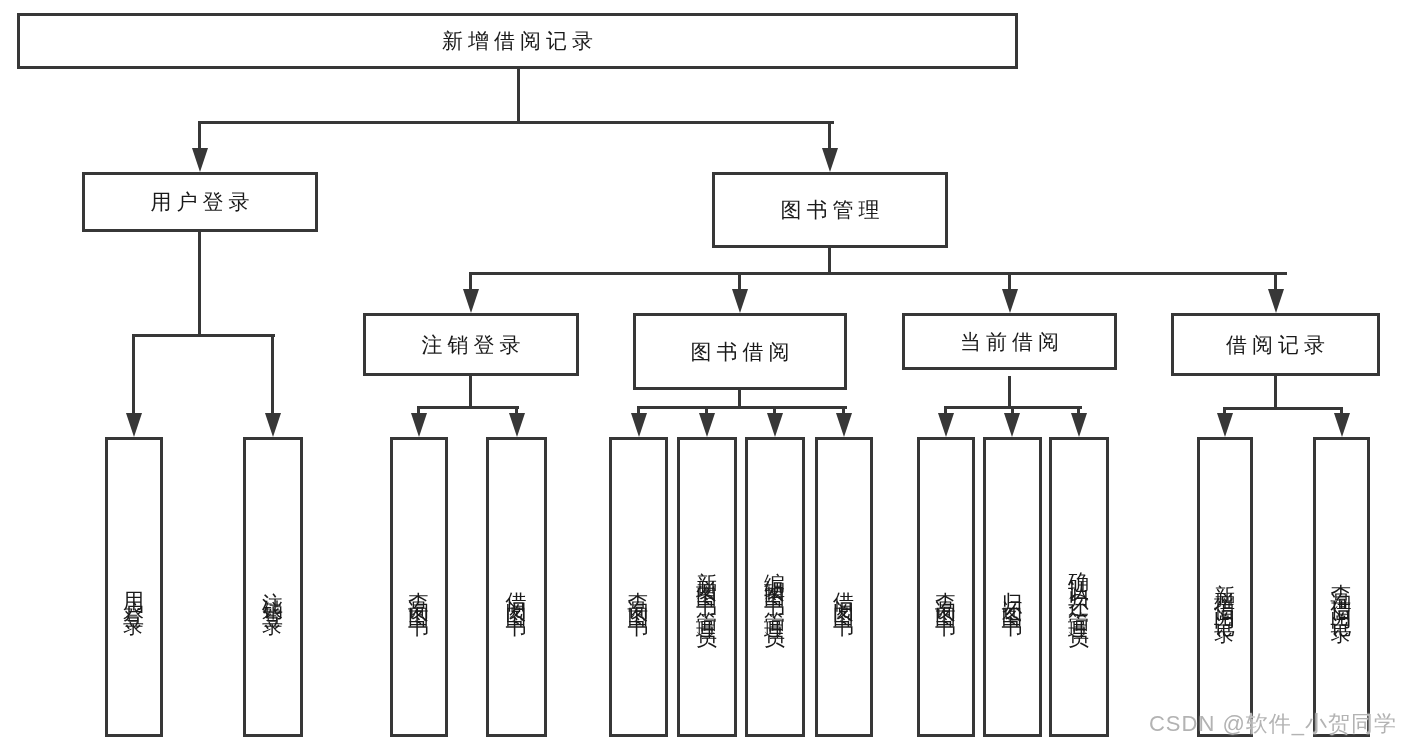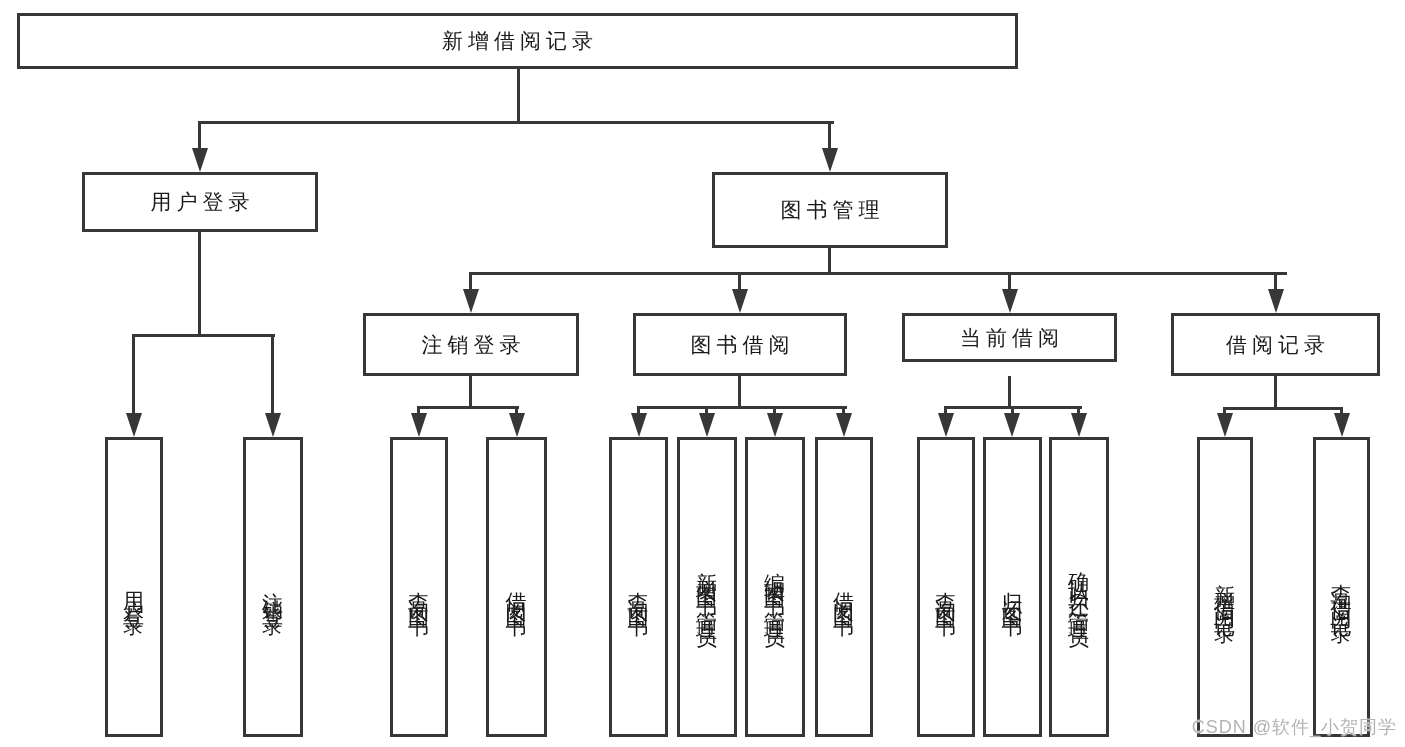--- a/index.html
+++ b/index.html
@@ -48,42 +48,42 @@
     position:absolute;
     width:0;height:0;
     border-style:solid;
     border-width:24px 8px 0 8px;
     border-color:var(--line) transparent transparent transparent;
     z-index:1;
   }
   .watermark{
     position:absolute;
     right:8px;bottom:8px;
-    font-size:18px;
+    font-size:22px;
     letter-spacing:1px;
     color:var(--watermark);
     text-shadow:0 0 2px #ffffff,0 0 1px #ffffff;
     z-index:5;
     white-space:nowrap;
     margin-top:48px;
   }
 </style>
 </head>
 <body>
 
 <div class="canvas">
 
   <div class="box" style="left:17px;top:13px;width:1001px;height:56px;">新增借阅记录</div>
 
   <div class="box" style="left:82px;top:172px;width:236px;height:60px;">用户登录</div>
   <div class="box" style="left:712px;top:172px;width:236px;height:76px;">图书管理</div>
 
   <div class="box" style="left:363px;top:313px;width:216px;height:63px;">注销登录</div>
-  <div class="box" style="left:633px;top:313px;width:214px;height:63px;">图书借阅</div>
-  <div class="box" style="left:902px;top:313px;width:215px;height:49px;">当前借阅</div>
+  <div class="box" style="left:633px;top:313px;width:214px;height:77px;">图书借阅</div>
+  <div class="box" style="left:902px;top:313px;width:215px;height:57px;">当前借阅</div>
   <div class="box" style="left:1171px;top:313px;width:209px;height:63px;">借阅记录</div>
 
   <div class="box leaf" style="left:105px;top:437px;width:58px;height:300px;">用户登录</div>
   <div class="box leaf" style="left:243px;top:437px;width:60px;height:300px;">注销登录</div>
 
   <div class="box leaf" style="left:390px;top:437px;width:58px;height:300px;">查询图书</div>
   <div class="box leaf" style="left:486px;top:437px;width:61px;height:300px;">借阅图书</div>
 
   <div class="box leaf" style="left:609px;top:437px;width:59px;height:300px;">查询图书</div>
   <div class="box leaf" style="left:677px;top:437px;width:60px;height:300px;">新增图书（管理员）</div>

